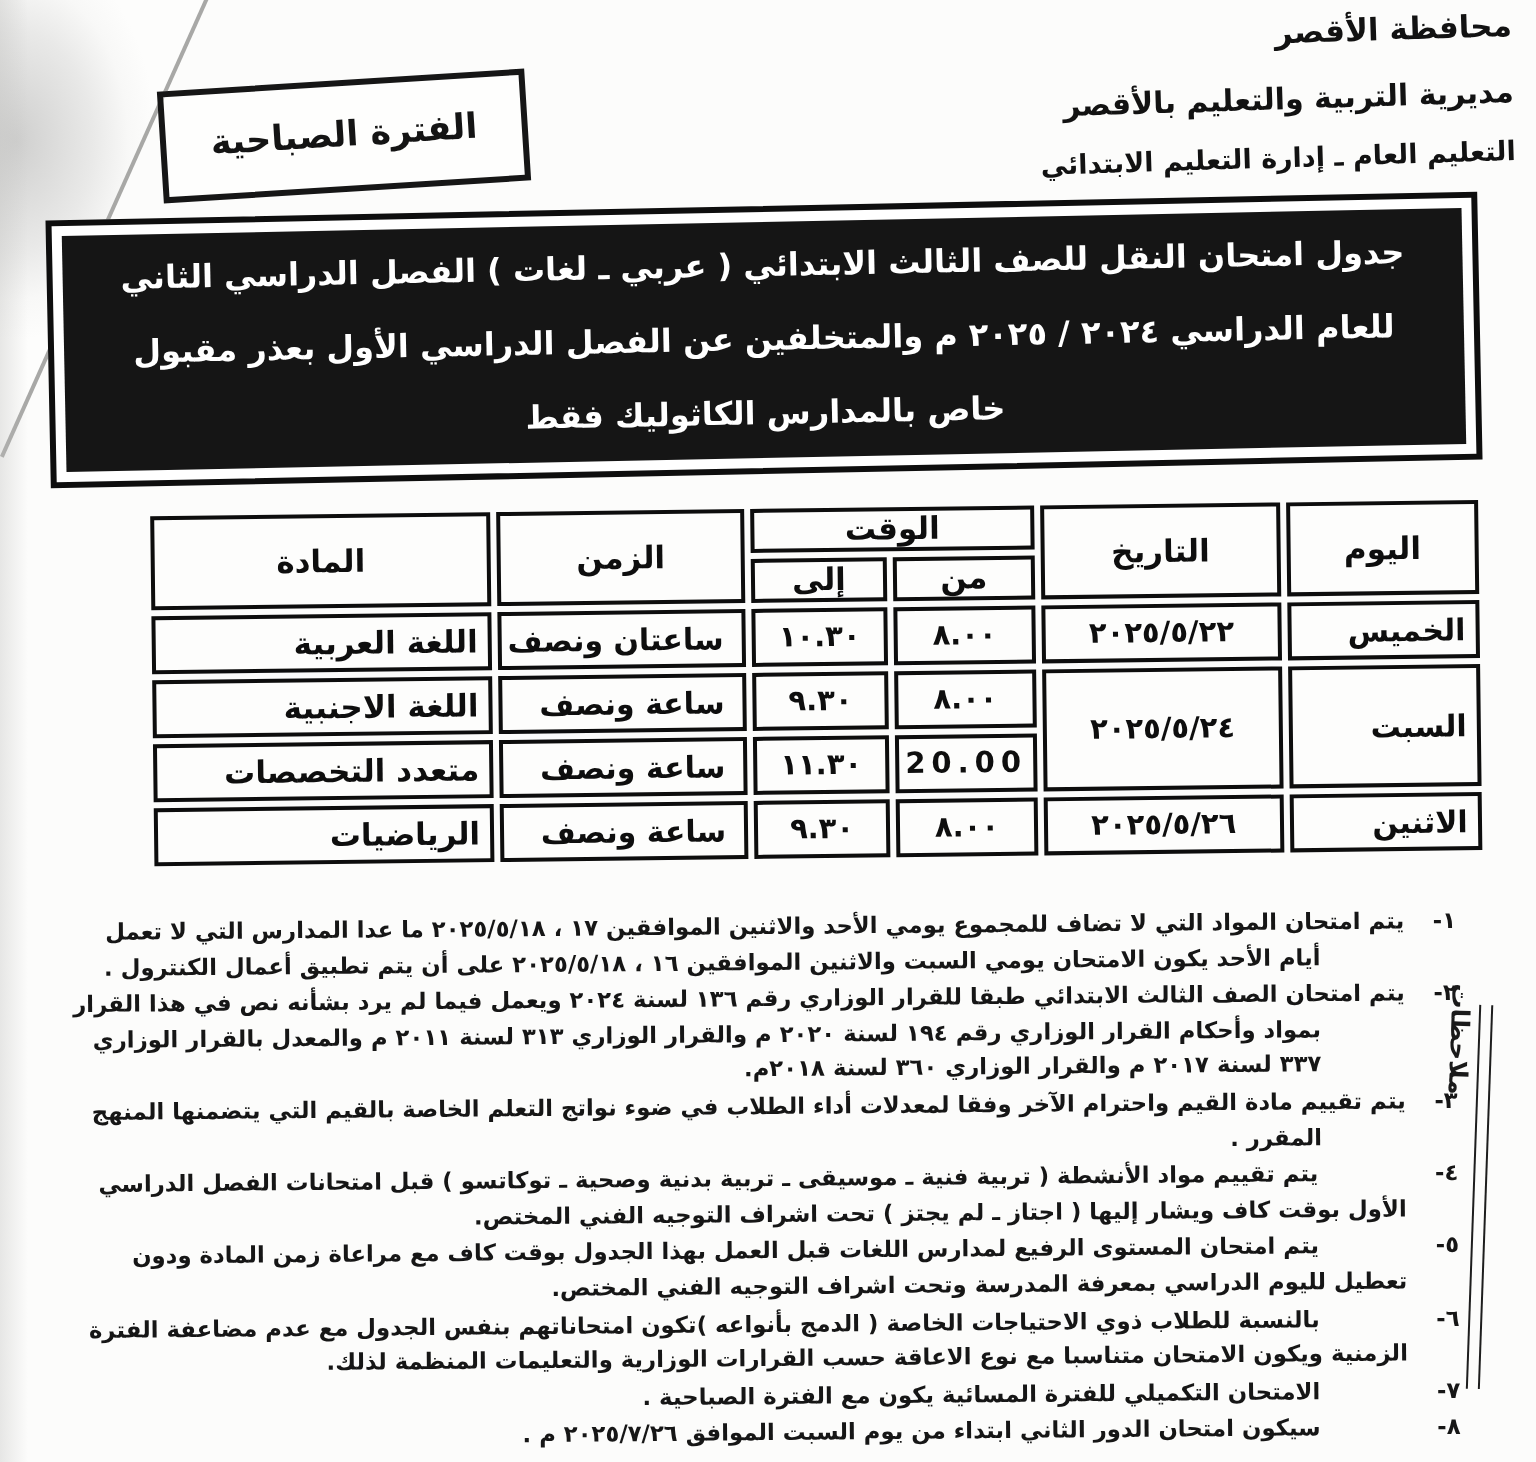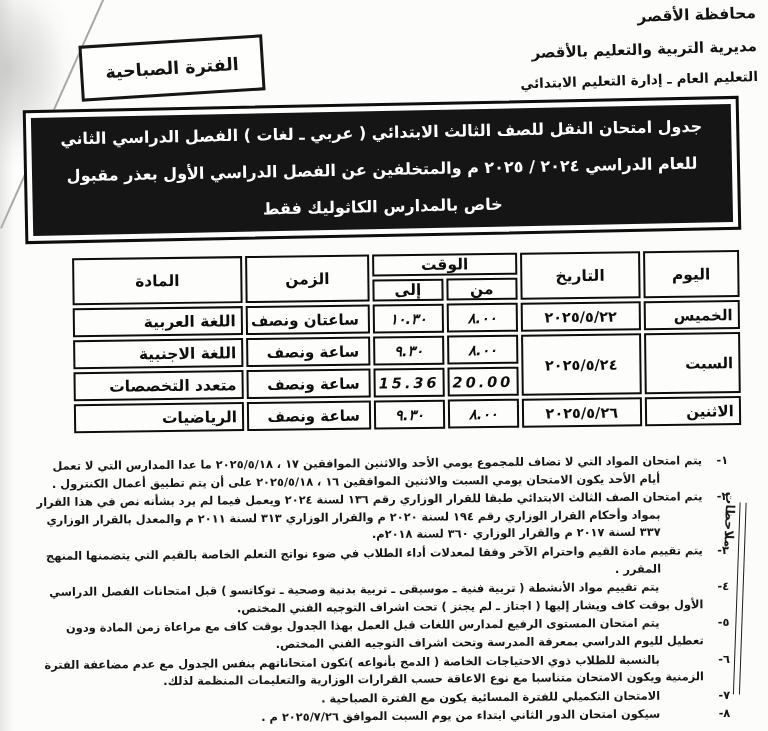--- a/index.html
+++ b/index.html
@@ -63,21 +63,21 @@
   }
   .exam-table th,.exam-table td{
     border:2.2px solid #0d0d0d;background:#fdfdfc;
     text-align:center;vertical-align:middle;padding:0 3px;
     overflow:hidden;white-space:nowrap;
   }
   .exam-table th{font-size:15.5px;}
   .rh1{height:20px;} .rh2{height:22px;} .exam-table tbody tr{height:29px;}
   td.c-day{font-size:15px;text-align:right;padding-right:5px;}
   td.c-date{font-size:14.5px;letter-spacing:1px;}
-  td.c-time{font-size:14.5px;letter-spacing:3px;font-style:italic;}
+  td.c-time{font-size:14.5px;letter-spacing:3px;}
   td.c-dur{font-size:15px;text-align:right;padding-right:9px;}
   td.c-subj{font-size:15.5px;text-align:right;padding-right:5px;}
   
   .notes{
     position:absolute;top:452px;right:40px;width:700px;
     font-size:11.4px;line-height:17.6px;font-weight:bold;color:#161616;
     transform:rotate(-0.5deg);transform-origin:top right;
   }
   .note{display:flex;margin-bottom:1px;}
   .note .num{flex:0 0 26px;text-align:right;}
@@ -155,21 +155,21 @@
     <tr>
       <td class="c-day" rowspan="2">السبت</td>
       <td class="c-date" rowspan="2">٢٠٢٥/٥/٢٤</td>
       <td class="c-time">٨.٠٠</td>
       <td class="c-time">٩.٣٠</td>
       <td class="c-dur">ساعة ونصف</td>
       <td class="c-subj">اللغة الاجنبية</td>
     </tr>
     <tr>
       <td class="c-time">20.00</td>
-      <td class="c-time">15.36</td>
+      <td class="c-time">١١.٣٠</td>
       <td class="c-dur">ساعة ونصف</td>
       <td class="c-subj">متعدد التخصصات</td>
     </tr>
     <tr>
       <td class="c-day">الاثنين</td>
       <td class="c-date">٢٠٢٥/٥/٢٦</td>
       <td class="c-time">٨.٠٠</td>
       <td class="c-time">٩.٣٠</td>
       <td class="c-dur">ساعة ونصف</td>
       <td class="c-subj">الرياضيات</td>

